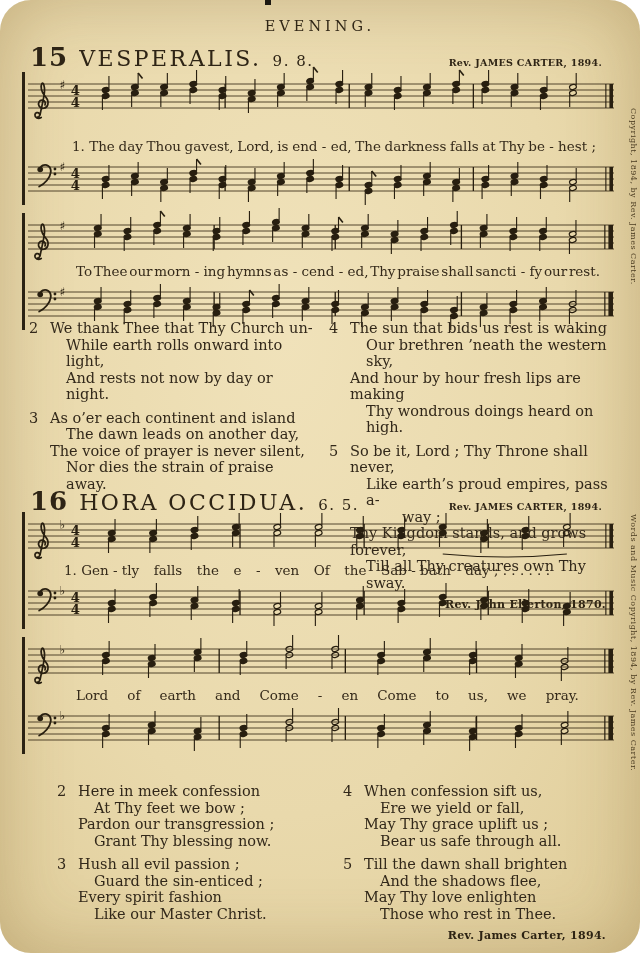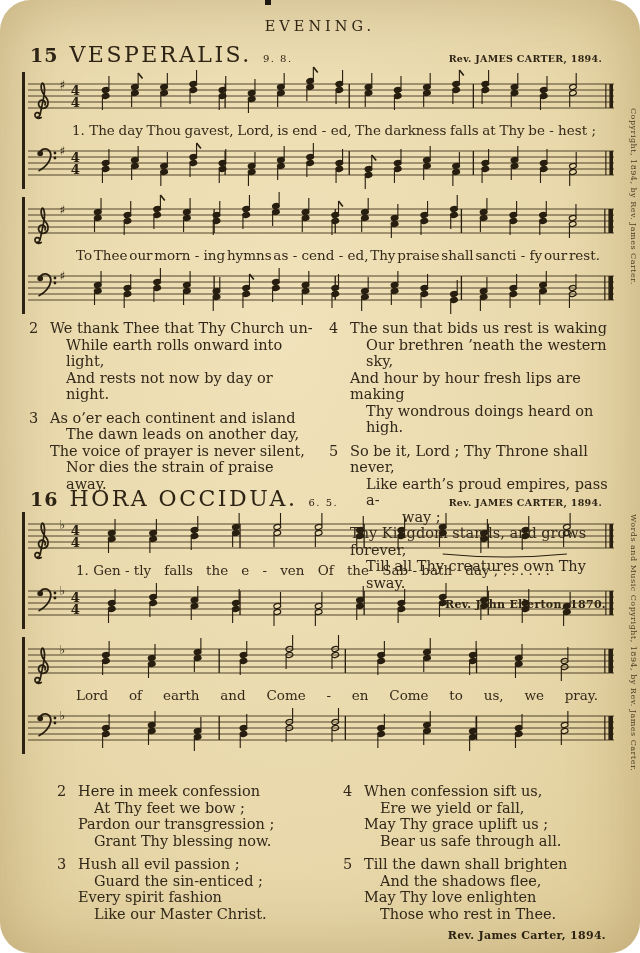--- a/index.html
+++ b/index.html
@@ -6,32 +6,32 @@
   body{margin:0}
   .page{position:relative;width:640px;height:953px;overflow:hidden;
     font-family:"DejaVu Serif","Liberation Serif",serif;color:#2e2415;
     background:radial-gradient(ellipse at 45% 35%, #f0e2ba 0%, #e9d9ac 55%, #decb97 100%);
     box-shadow:inset 0 0 70px rgba(110,80,30,.28);border-radius:31px;}
   .tick{position:absolute;left:265px;top:0;width:6px;height:5px;background:#1c1812}
   .hdr{position:absolute;top:18px;left:0;width:100%;text-align:center;
     font-size:14.5px;letter-spacing:4px;color:#302616}
   .trow{position:absolute;left:30px;right:28px;display:flex;align-items:baseline;gap:11px}
   #t15{top:42px} #t16{top:486px}
-  .num{font-size:19px;font-weight:bold;letter-spacing:1px}
+  .num{font-size:26px;font-weight:bold;letter-spacing:1px}
   .tname{font-size:22px;letter-spacing:2.5px}
-  .meter{font-size:10px;letter-spacing:1.5px}
+  .meter{font-size:15px;letter-spacing:1.5px}
   .comp{margin-left:auto;font-size:9.5px;font-weight:bold;letter-spacing:.3px;padding-right:10px;white-space:nowrap}
   .musicblock{position:absolute;left:22px;right:26px}
   #m15{top:72px} #m16{top:512px}
   .sys{border-left:3.5px solid #2b2213;padding-left:3px;margin-bottom:8px}
   .staff{display:block;width:100%;height:50px;overflow:visible}
   .lyr{display:flex;justify-content:space-between;align-items:baseline;
     font-size:13.5px;height:17px;line-height:17px;color:#352a1a;white-space:nowrap}
-  .l15a{margin:0 18px 0 44px}.l15b{margin:0 14px 0 48px}
-  .l16a{margin:0 64px 0 48px}.l16b{margin:0 16px 0 48px}
+  .l15a{margin:16px 18px 0 44px}.l15b{margin:0 14px 0 48px}
+  .l16a{margin:0 64px 0 36px}.l16b{margin:0 35px 0 48px}
   .vwrap{position:absolute;left:26px;right:22px}
   #v15{top:320px} #v16{top:783px}
   .vcols{display:flex;gap:8px}
   .vcol{flex:1;min-width:0}
   .verse{position:relative;margin-bottom:7px;font-size:14.5px;line-height:16.5px;color:#32281a}
   .vnum{position:absolute;left:3px;top:0}
   .vl0{padding-left:24px}.vl1{padding-left:40px}.vl2{padding-left:76px}
   .v16 .vcol.left{padding-left:28px}
   .attr{text-align:right;font-size:11px;font-weight:bold;letter-spacing:.3px;padding-right:12px;margin-top:1px;color:#2d2313}
   .side{position:absolute;right:2px;writing-mode:vertical-rl;font-size:8px;

